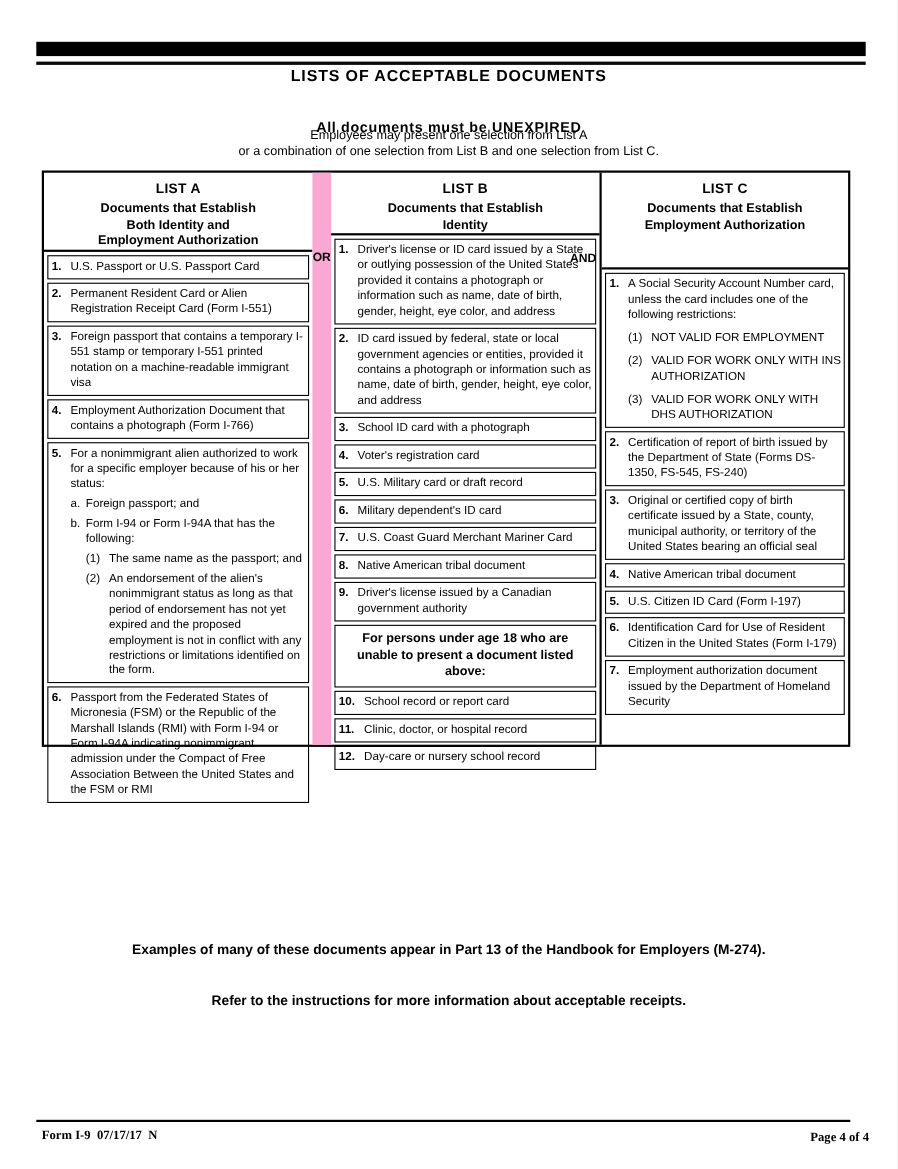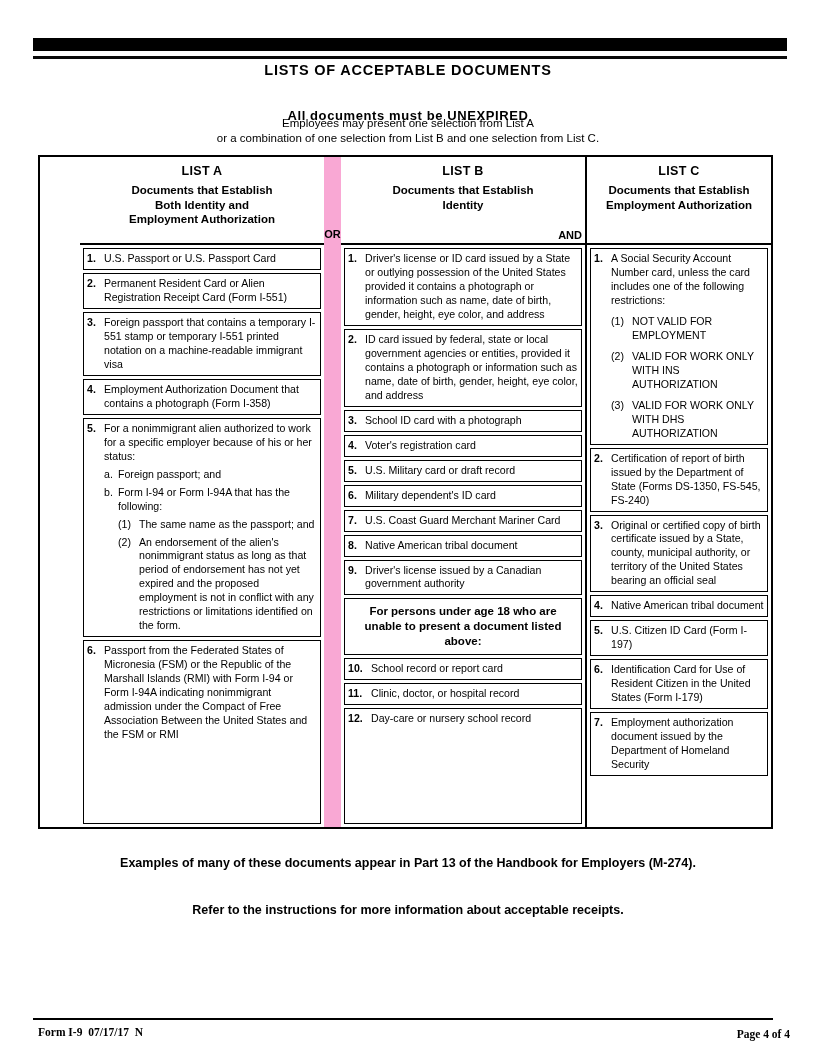--- a/index.html
+++ b/index.html
@@ -6,22 +6,22 @@
   .page{position:relative;width:816px;height:1063px;background:#ffffff;margin:0 auto;
         font-family:"Liberation Sans", sans-serif;color:#000;overflow:hidden;}
   .topbar{position:absolute;left:33px;top:38px;width:754px;height:13px;background:#000;}
   .topbar-thin{position:absolute;left:33px;top:56px;width:754px;height:3px;background:#0a0a0a;}
   .page-title{position:absolute;left:0;top:62px;width:100%;text-align:center;
               font-size:14.5px;font-weight:bold;letter-spacing:0.8px;}
   .page-subtitle{position:absolute;left:0;top:108px;width:100%;text-align:center;
                  font-size:13px;font-weight:bold;letter-spacing:0.6px;}
   .intro{position:absolute;left:0;top:116px;width:100%;text-align:center;
          font-size:11.5px;line-height:1.32;}
-  .doc-table{position:absolute;left:38px;top:155px;width:735px;height:674px;
-             border:2px solid #000;box-sizing:border-box;display:flex;padding-left:40px;}
+  .doc-table{position:absolute;left:38px;top:155px;width:735px;height:524px;
+             border:2px solid #000;box-sizing:border-box;display:flex;}
   .col{display:flex;flex-direction:column;box-sizing:border-box;}
   .col-a,.col-b{width:244px;}
   .col-b{position:relative;}
   .col-c{flex:1;border-left:2px solid #000;}
   .col-head{height:88px;border-bottom:2px solid #000;box-sizing:border-box;
             text-align:center;padding-top:7px;}
   .list-title{font-size:12.5px;font-weight:bold;margin-bottom:5px;letter-spacing:0.3px;}
   .list-sub{font-size:11.5px;font-weight:bold;line-height:1.28;white-space:pre-line;}
   .strip{width:17px;background:#f9a8d4;position:relative;flex-shrink:0;}
   .or-label{position:absolute;top:71px;left:0;width:100%;text-align:center;
@@ -84,21 +84,21 @@
         <div class="item">
           <span class="num">2.</span>
           <div class="txt">Permanent Resident Card or Alien Registration Receipt Card (Form I-551)</div>
         </div>
         <div class="item">
           <span class="num">3.</span>
           <div class="txt">Foreign passport that contains a temporary I-551 stamp or temporary I-551 printed notation on a machine-readable immigrant visa</div>
         </div>
         <div class="item">
           <span class="num">4.</span>
-          <div class="txt">Employment Authorization Document that contains a photograph (Form I-358)</div>
+          <div class="txt">Employment Authorization Document that contains a photograph (Form I-766)</div>
         </div>
         <div class="item">
           <span class="num">5.</span>
           <div class="txt">
             <div>For a nonimmigrant alien authorized to work for a specific employer because of his or her status:</div>
             <div class="sub">
               <span class="m">a.</span>
               <div>Foreign passport; and</div>
             </div>
             <div class="sub">

